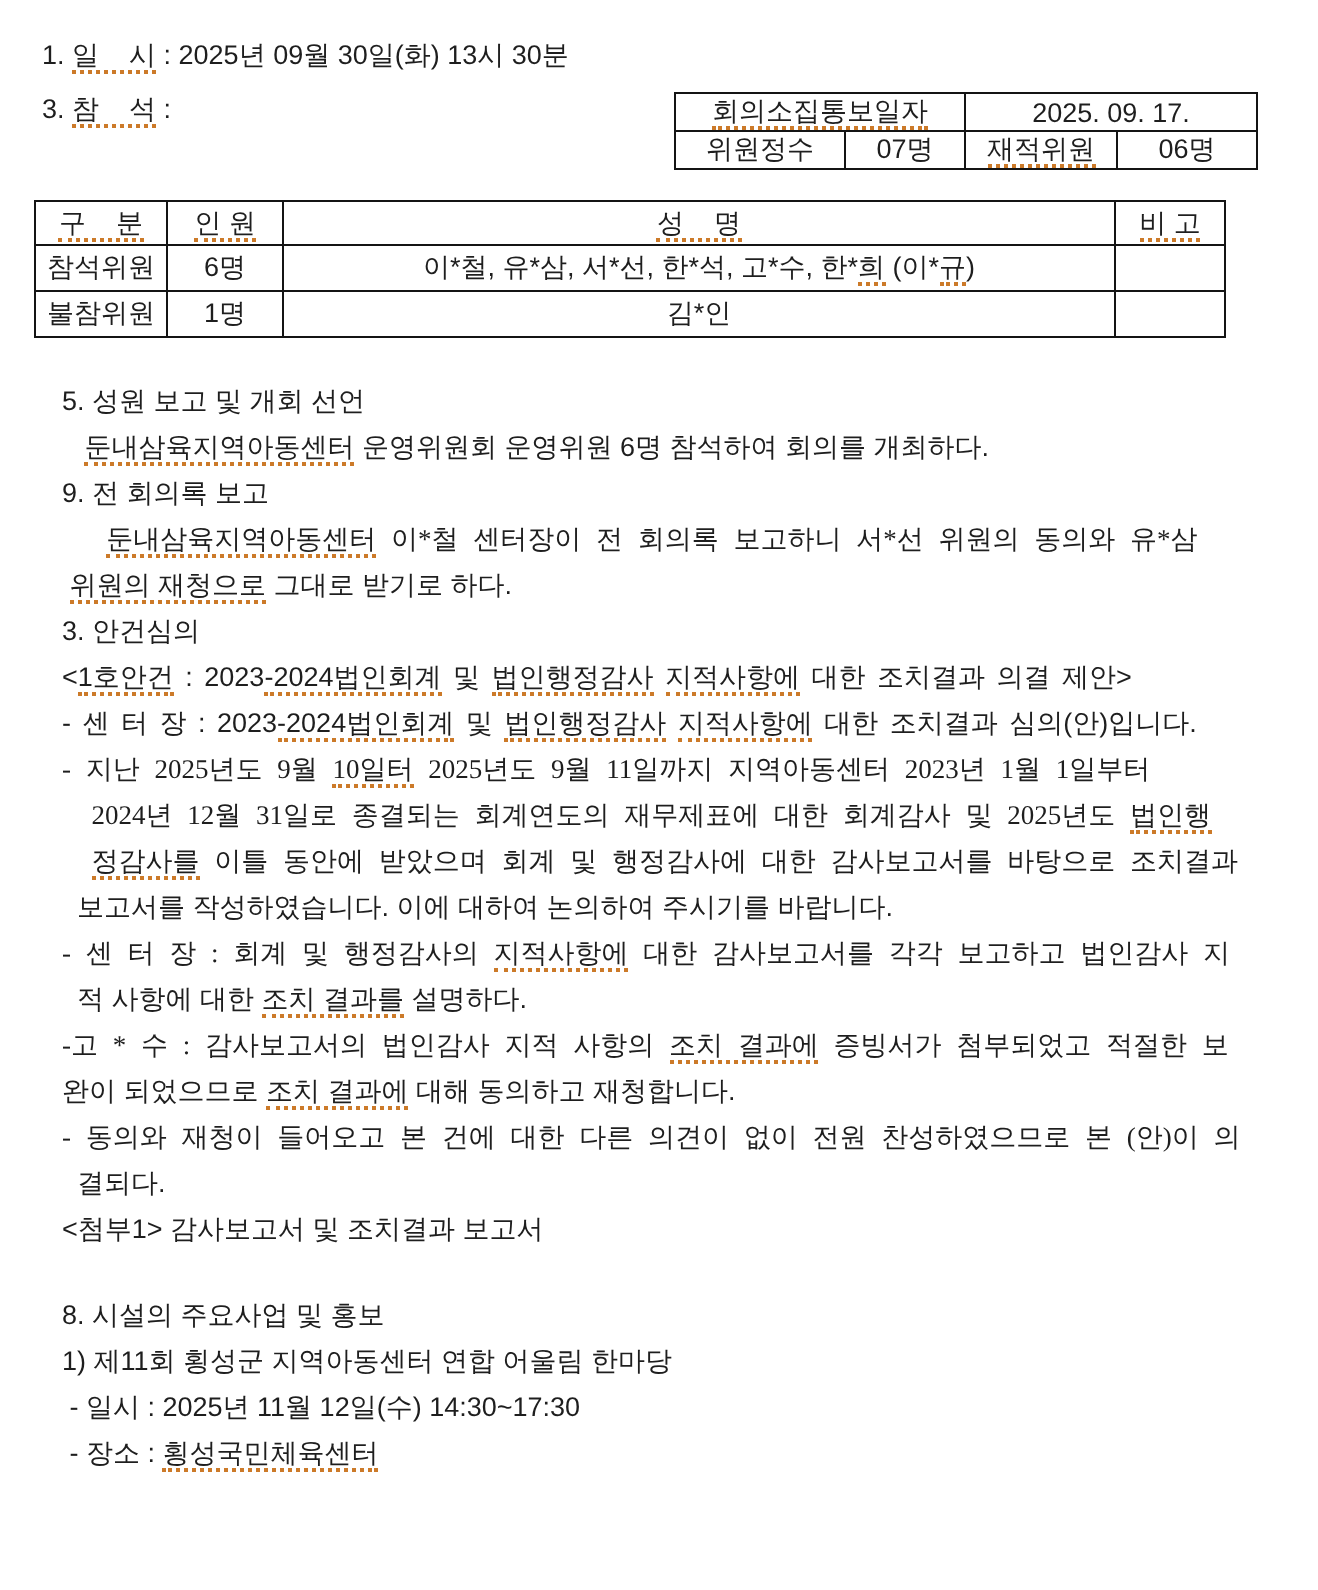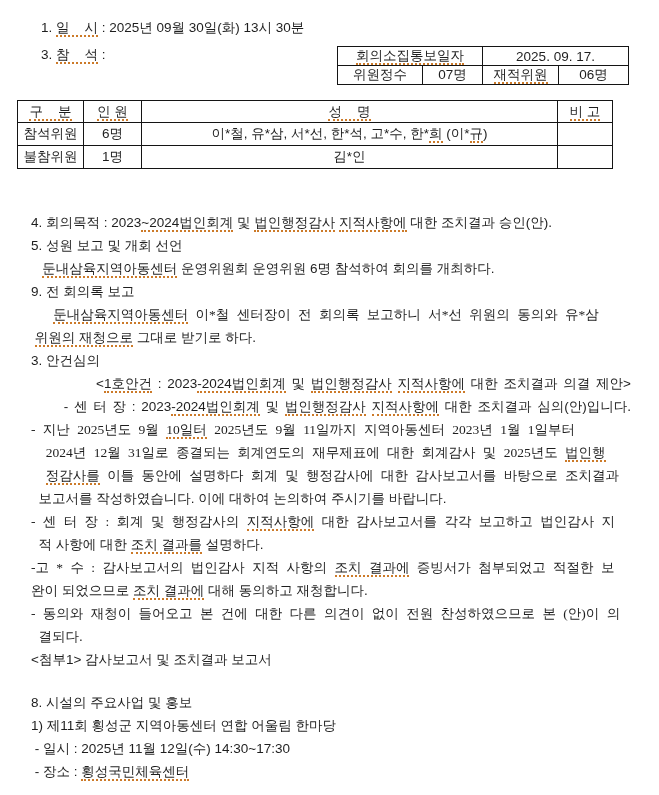--- a/index.html
+++ b/index.html
@@ -8,25 +8,25 @@
     position:relative;
     width:659px; height:795px;
     margin:0 auto;
     background:var(--bg,#fff);
     overflow:hidden;
     font-family:"Liberation Sans","DejaVu Sans",sans-serif;
     color:var(--text,#1e1e1e);
     font-size:13.5px;
   }
   .line { white-space:pre-wrap; line-height:23px; }
-  .hdr { position:absolute; left:41px; top:14px; width:330px; }
+  .hdr { position:absolute; left:21px; top:14px; width:330px; }
   .hdr .line { line-height:27px; }
   .bodytext { position:absolute; left:31px; top:189px; width:600px; }
   .j { word-spacing:4px;font-family:Liberation Serif, serif; }
-  .j2 { word-spacing:2px;text-align:right; }
+  .j2 { word-spacing:2px; }
   .mt22 { margin-top:22px; }
   .mt20 { margin-top:20px; }
   .sq { border-bottom:2px dotted var(--sq,#cc7a29); padding-bottom:0; }
   table { border-collapse:collapse; table-layout:fixed; }
   td, th {
     border:1.6px solid var(--border,#141414);
     text-align:center; vertical-align:middle;
     font-weight:normal; white-space:pre; overflow:hidden;
     padding:0 2px;
   }
@@ -90,32 +90,31 @@
     <tr class="drow">
       <td>불참위원</td>
       <td>1명</td>
       <td><span>김*인</span></td>
       <td></td>
     </tr>
   </tbody>
     </table>
 
   <div class="bodytext">
-      <div class="line mt22"><span>4. 회의목적 : 2023</span><span class="sq">~2024법인회계</span><span> 및 </span><span class="sq">법인행정감사</span><span> </span><span class="sq">지적사항에</span><span> 대한 조치결과 승인(안).</span></div>
       <div class="line"><span>5. 성원 보고 및 개회 선언</span></div>
       <div class="line"><span>   </span><span class="sq">둔내삼육지역아동센터</span><span> 운영위원회 운영위원 6명 참석하여 회의를 개최하다.</span></div>
       <div class="line"><span>9. 전 회의록 보고</span></div>
       <div class="line j"><span>   </span><span class="sq">둔내삼육지역아동센터</span><span> 이*철 센터장이 전 회의록 보고하니 서*선 위원의 동의와 유*삼</span></div>
       <div class="line"><span> </span><span class="sq">위원의 재청으로</span><span> 그대로 받기로 하다.</span></div>
       <div class="line"><span>3. 안건심의</span></div>
       <div class="line j2"><span>&lt;</span><span class="sq">1호안건</span><span> : 2023</span><span class="sq">-2024법인회계</span><span> 및 </span><span class="sq">법인행정감사</span><span> </span><span class="sq">지적사항에</span><span> 대한 조치결과 의결 제안&gt;</span></div>
       <div class="line j2"><span>- 센 터 장 : 2023</span><span class="sq">-2024법인회계</span><span> 및 </span><span class="sq">법인행정감사</span><span> </span><span class="sq">지적사항에</span><span> 대한 조치결과 심의(안)입니다.</span></div>
       <div class="line j"><span>- 지난 2025년도 9월 </span><span class="sq">10일터</span><span> 2025년도 9월 11일까지 지역아동센터 2023년 1월 1일부터</span></div>
       <div class="line j"><span>  2024년 12월 31일로 종결되는 회계연도의 재무제표에 대한 회계감사 및 2025년도 </span><span class="sq">법인행</span></div>
-      <div class="line j"><span>  </span><span class="sq">정감사를</span><span> 이틀 동안에 설명하다 회계 및 행정감사에 대한 감사보고서를 바탕으로 조치결과</span></div>
+      <div class="line j"><span>  </span><span class="sq">정감사를</span><span> 이틀 동안에 받았으며 회계 및 행정감사에 대한 감사보고서를 바탕으로 조치결과</span></div>
       <div class="line"><span>  보고서를 작성하였습니다. 이에 대하여 논의하여 주시기를 바랍니다.</span></div>
       <div class="line j"><span>- 센 터 장 : 회계 및 행정감사의 </span><span class="sq">지적사항에</span><span> 대한 감사보고서를 각각 보고하고 법인감사 지</span></div>
       <div class="line"><span>  적 사항에 대한 </span><span class="sq">조치 결과를</span><span> 설명하다.</span></div>
       <div class="line j"><span>-고 * 수 : 감사보고서의 법인감사 지적 사항의 </span><span class="sq">조치 결과에</span><span> 증빙서가 첨부되었고 적절한 보</span></div>
       <div class="line"><span>완이 되었으므로 </span><span class="sq">조치 결과에</span><span> 대해 동의하고 재청합니다.</span></div>
       <div class="line j"><span>- 동의와 재청이 들어오고 본 건에 대한 다른 의견이 없이 전원 찬성하였으므로 본 (안)이 의</span></div>
       <div class="line"><span>  결되다.</span></div>
       <div class="line"><span>&lt;첨부1&gt; 감사보고서 및 조치결과 보고서</span></div>
       <div class="line mt20"><span>8. 시설의 주요사업 및 홍보</span></div>
       <div class="line"><span>1) 제11회 횡성군 지역아동센터 연합 어울림 한마당</span></div>

